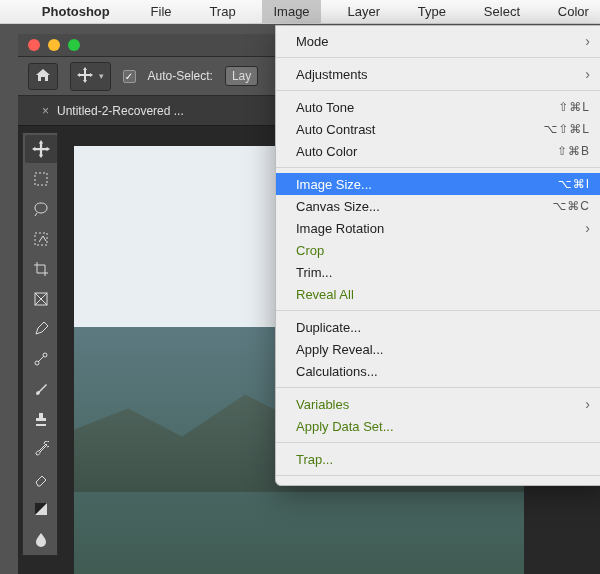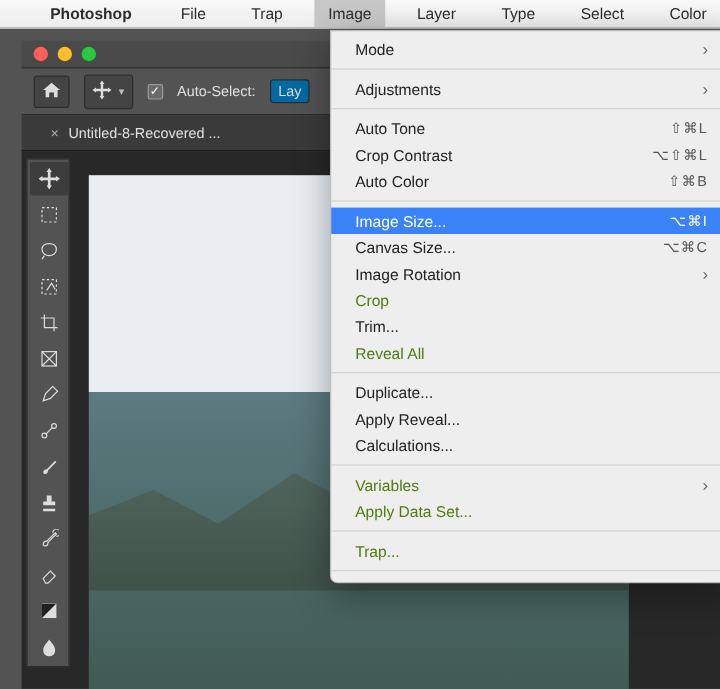--- a/index.html
+++ b/index.html
@@ -14,21 +14,21 @@
 
   
   .window { position:absolute; left:18px; top:34px; right:0; bottom:0; background:#535353; }
   .titlebar { height:22px; background:#4a4a4a; display:flex; align-items:center; padding-left:10px; gap:8px; }
   .tl-btn { width:12px; height:12px; border-radius:50%; }
   .tl-red{background:#ff5f57;} .tl-yel{background:#febc2e;} .tl-grn{background:#28c840;}
 
   .options { height:40px; background:#535353; border-top:1px solid #2c2c2c; border-bottom:1px solid #2c2c2c; display:flex; align-items:center; gap:12px; padding:0 10px; color:#e0e0e0; font-size:12px; }
   .opt-box{display:flex;align-items:center;gap:6px;border:1px solid #2c2c2c;border-radius:3px;padding:4px 6px;background:#444;}
   .checkbox{width:13px;height:13px;border:1px solid #999;border-radius:2px;display:flex;align-items:center;justify-content:center;background:#6a6a6a;color:#fff;font-size:10px;}
-  .layer-drop{background:#0369a1;border:1px solid #2c2c2c;padding:2px 6px;border-radius:3px;color:#ddd;}
+  .layer-drop{background:#737373;border:1px solid #2c2c2c;padding:2px 6px;border-radius:3px;color:#ddd;}
 
   .tabbar{height:30px;background:#3a3a3a;border-bottom:1px solid #1e1e1e;display:flex;align-items:center;padding-left:24px;color:#e0e0e0;font-size:12px;}
   .tab-close{margin-right:8px;color:#aaa;font-size:12px;}
 
   .workspace{position:absolute;left:0;right:0;top:92px;bottom:0;background:#282828;}
   .toolpanel{position:absolute;left:4px;top:6px;width:36px;background:#535353;border:1px solid #2c2c2c;display:flex;flex-direction:column;gap:2px;padding:2px;}
   .tool{width:32px;height:28px;display:flex;align-items:center;justify-content:center;color:#ddd;border-radius:2px;}
   .tool.sel{background:#3d3d3d;}
 
   
@@ -83,21 +83,21 @@
       </span>
       <span style="color:#bbb;font-size:9px;">▾</span>
     </span>
     <span class="checkbox">✓</span>
     <span>Auto-Select:</span>
     <span class="layer-drop">Lay</span>
   </div>
 
   <div class="tabbar">
     <span class="tab-close">×</span>
-    <span>Untitled-8-Recovered ...</span>
+    <span>Untitled-2-Recovered ...</span>
     <span style="margin-left:auto;padding-right:6px;color:#e0e0e0">-4-Rec</span>
   </div>
 
   <div class="workspace">
     <div class="toolpanel">
       <div class="tool sel">
           <svg width="18" height="18" viewBox="0 0 16 16">
             <path d="M8 0 L10 3 H9 V7 H13 V6 L16 8 L13 10 V9 H9 V13 H10 L8 16 L6 13 H7 V9 H3 V10 L0 8 L3 6 V7 H7 V3 H6 Z" fill="#ddd"></path>
           </svg>
         </div>
@@ -188,21 +188,21 @@
     <div class="sep"></div>
     <div class="mi sub">
       <span>Adjustments</span>
     </div>
     <div class="sep"></div>
     <div class="mi">
       <span>Auto Tone</span>
       <span class="sc">⇧⌘L</span>
     </div>
     <div class="mi">
-      <span>Crop Contrast</span>
+      <span>Auto Contrast</span>
       <span class="sc">⌥⇧⌘L</span>
     </div>
     <div class="mi">
       <span>Auto Color</span>
       <span class="sc">⇧⌘B</span>
     </div>
     <div class="sep"></div>
     <div class="mi hi">
       <span>Image Size...</span>
       <span class="sc">⌥⌘I</span>

